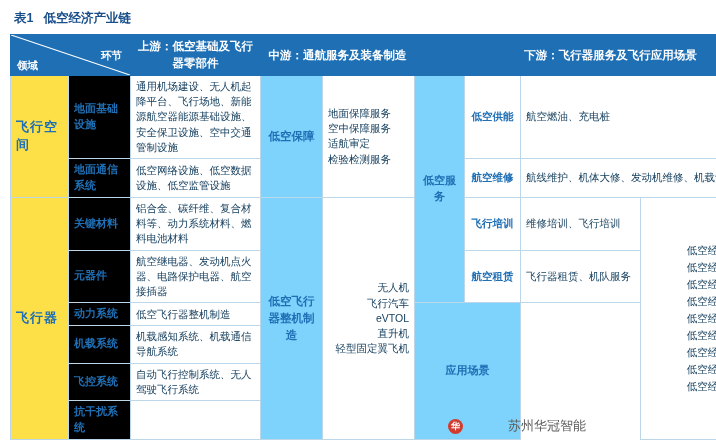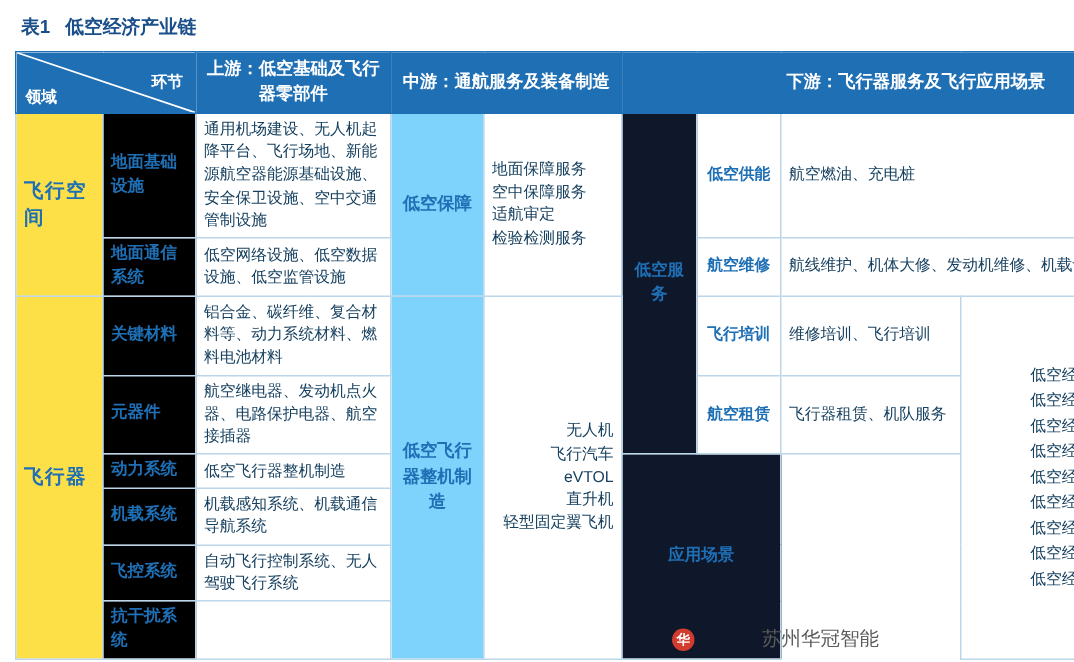--- a/index.html
+++ b/index.html
@@ -98,21 +98,21 @@
     line-height:1.5;
   }
   .mid-content{
     background:#ffffff;
     text-align:left;
     font-size:10.5px;
     color:#16405f;
   }
   .mid-content.center{text-align:right;}
   .down-label{
-    background:#0f172a;
+    background:#7dd3fc;
     text-align:center;
     color:#1f6fb5;
     font-weight:bold;
     font-size:11px;
     width:52px;
   }
   .down-sub{
     background:#ffffff;
     text-align:center;
     color:#1f6fb5;

